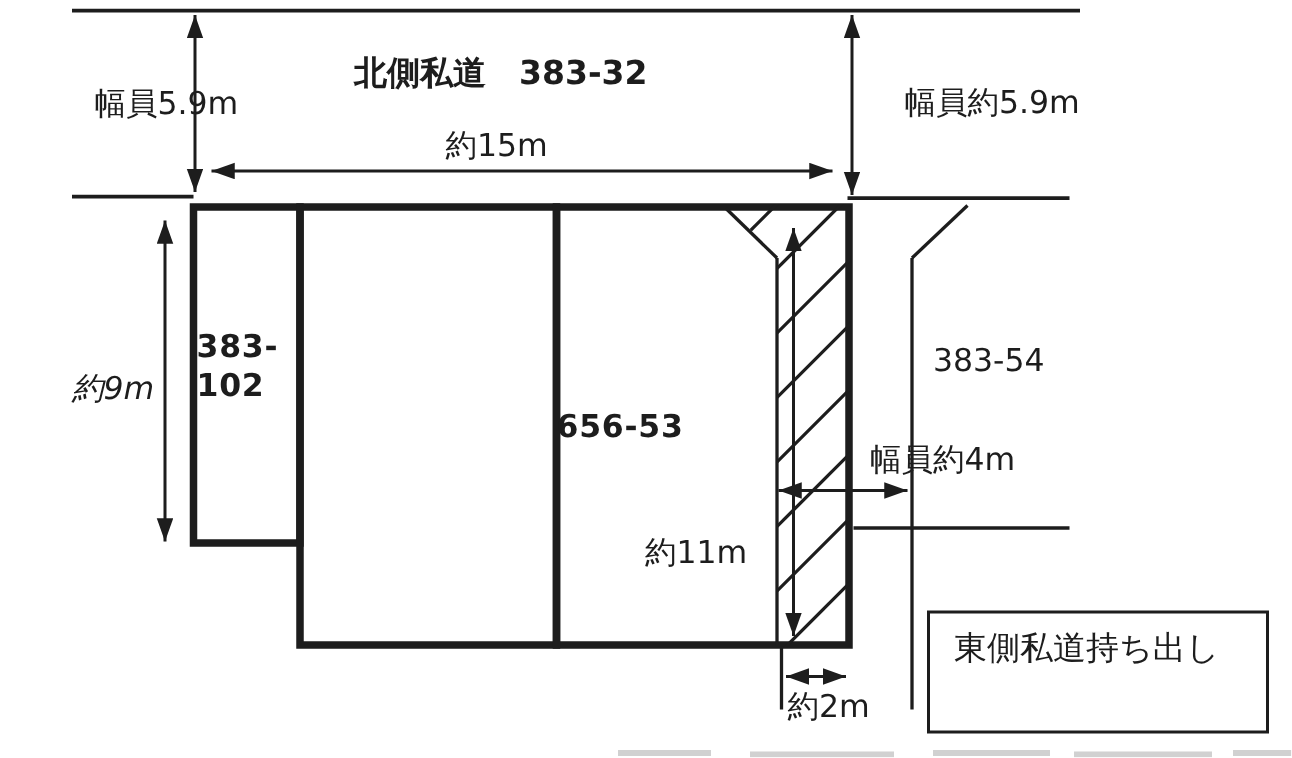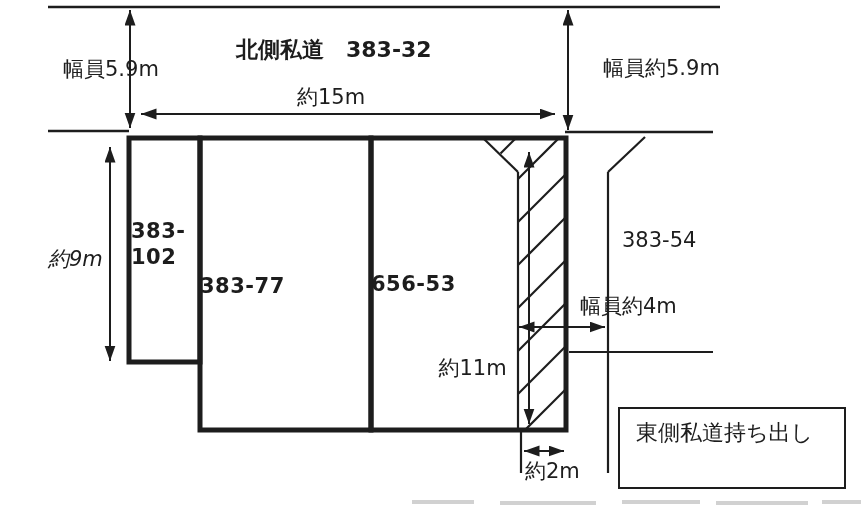--- a/index.html
+++ b/index.html
@@ -15,21 +15,21 @@
   .stage svg { position:absolute; left:0; top:0; color: var(--ink); }
   .lbl {
     position:absolute;
     font-size:21px;
     line-height:1.2;
     color:var(--ink);
     white-space:nowrap;
   }
   .bold { font-weight:bold; }
   .center { text-align:left; white-space:normal; }
-  .right  { text-align:center; }
+  .right  { text-align:left; }
   .parcel-label { letter-spacing:0.5px; }
   .note-box {
     position:absolute;
     left:618px; top:407px;
     width:228px; height:82px;
     border:2.5px solid var(--ink);
     box-sizing:border-box;
     padding:8px 16px 0 16px;
     font-size:22px;
     line-height:1.45;
@@ -112,21 +112,20 @@
 
   <div class="lbl" style="left:297px; top:85px;">約15m</div>
 
   <div class="lbl" style="left:48px; top:247px;font-style:italic;">約9m</div>
 
   <div class="lbl bold center parcel-label" style="left:131px; top:218px; width:68px; line-height:26px;">
     <span>383-</span><br>
     <span>102</span>
   </div>
 
-  <div class="lbl bold center parcel-label" style="left:200px; top:274px; width:171px;">383-77</div>
 
   <div class="lbl bold center parcel-label" style="left:371px; top:272px; width:196px;">656-53</div>
 
   <div class="lbl" style="left:622px; top:228px;">383-54</div>
 
   <div class="lbl right" style="left:430px; top:356px; width:85px;">約11m</div>
 
   <div class="lbl" style="left:580px; top:294px;">幅員約4m</div>
 
   <div class="lbl" style="left:525px; top:459px;">約2m</div>

